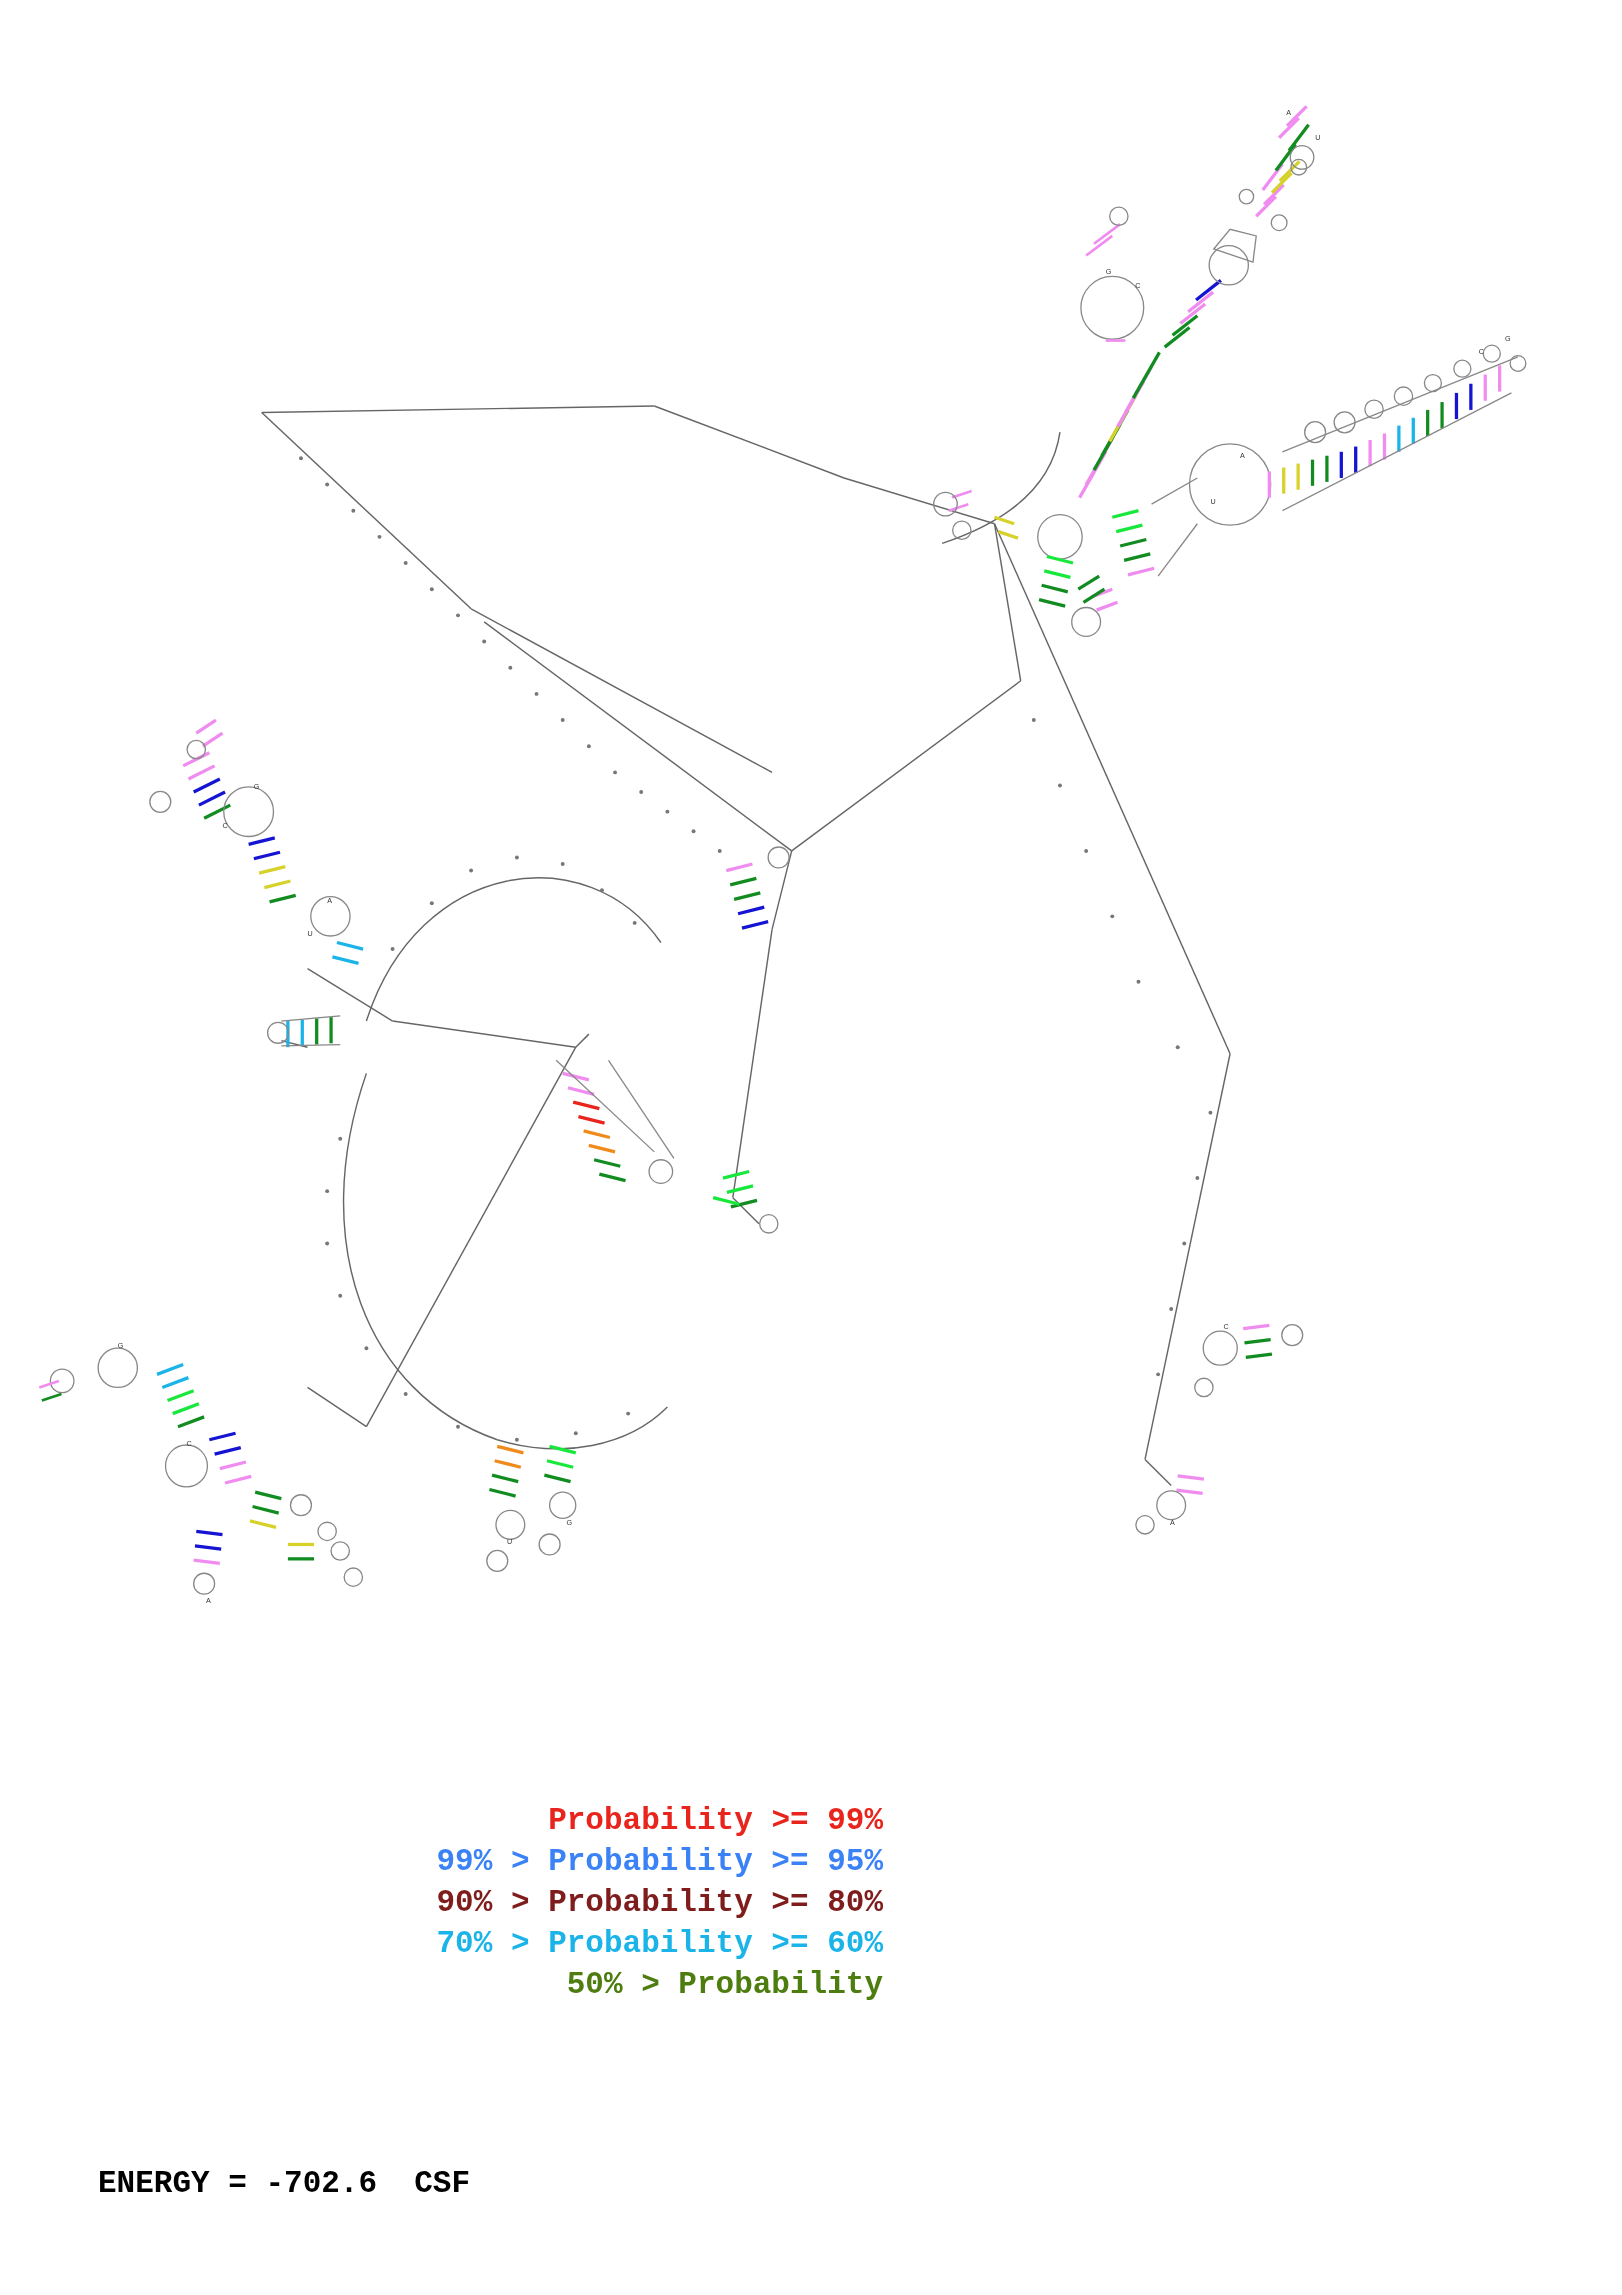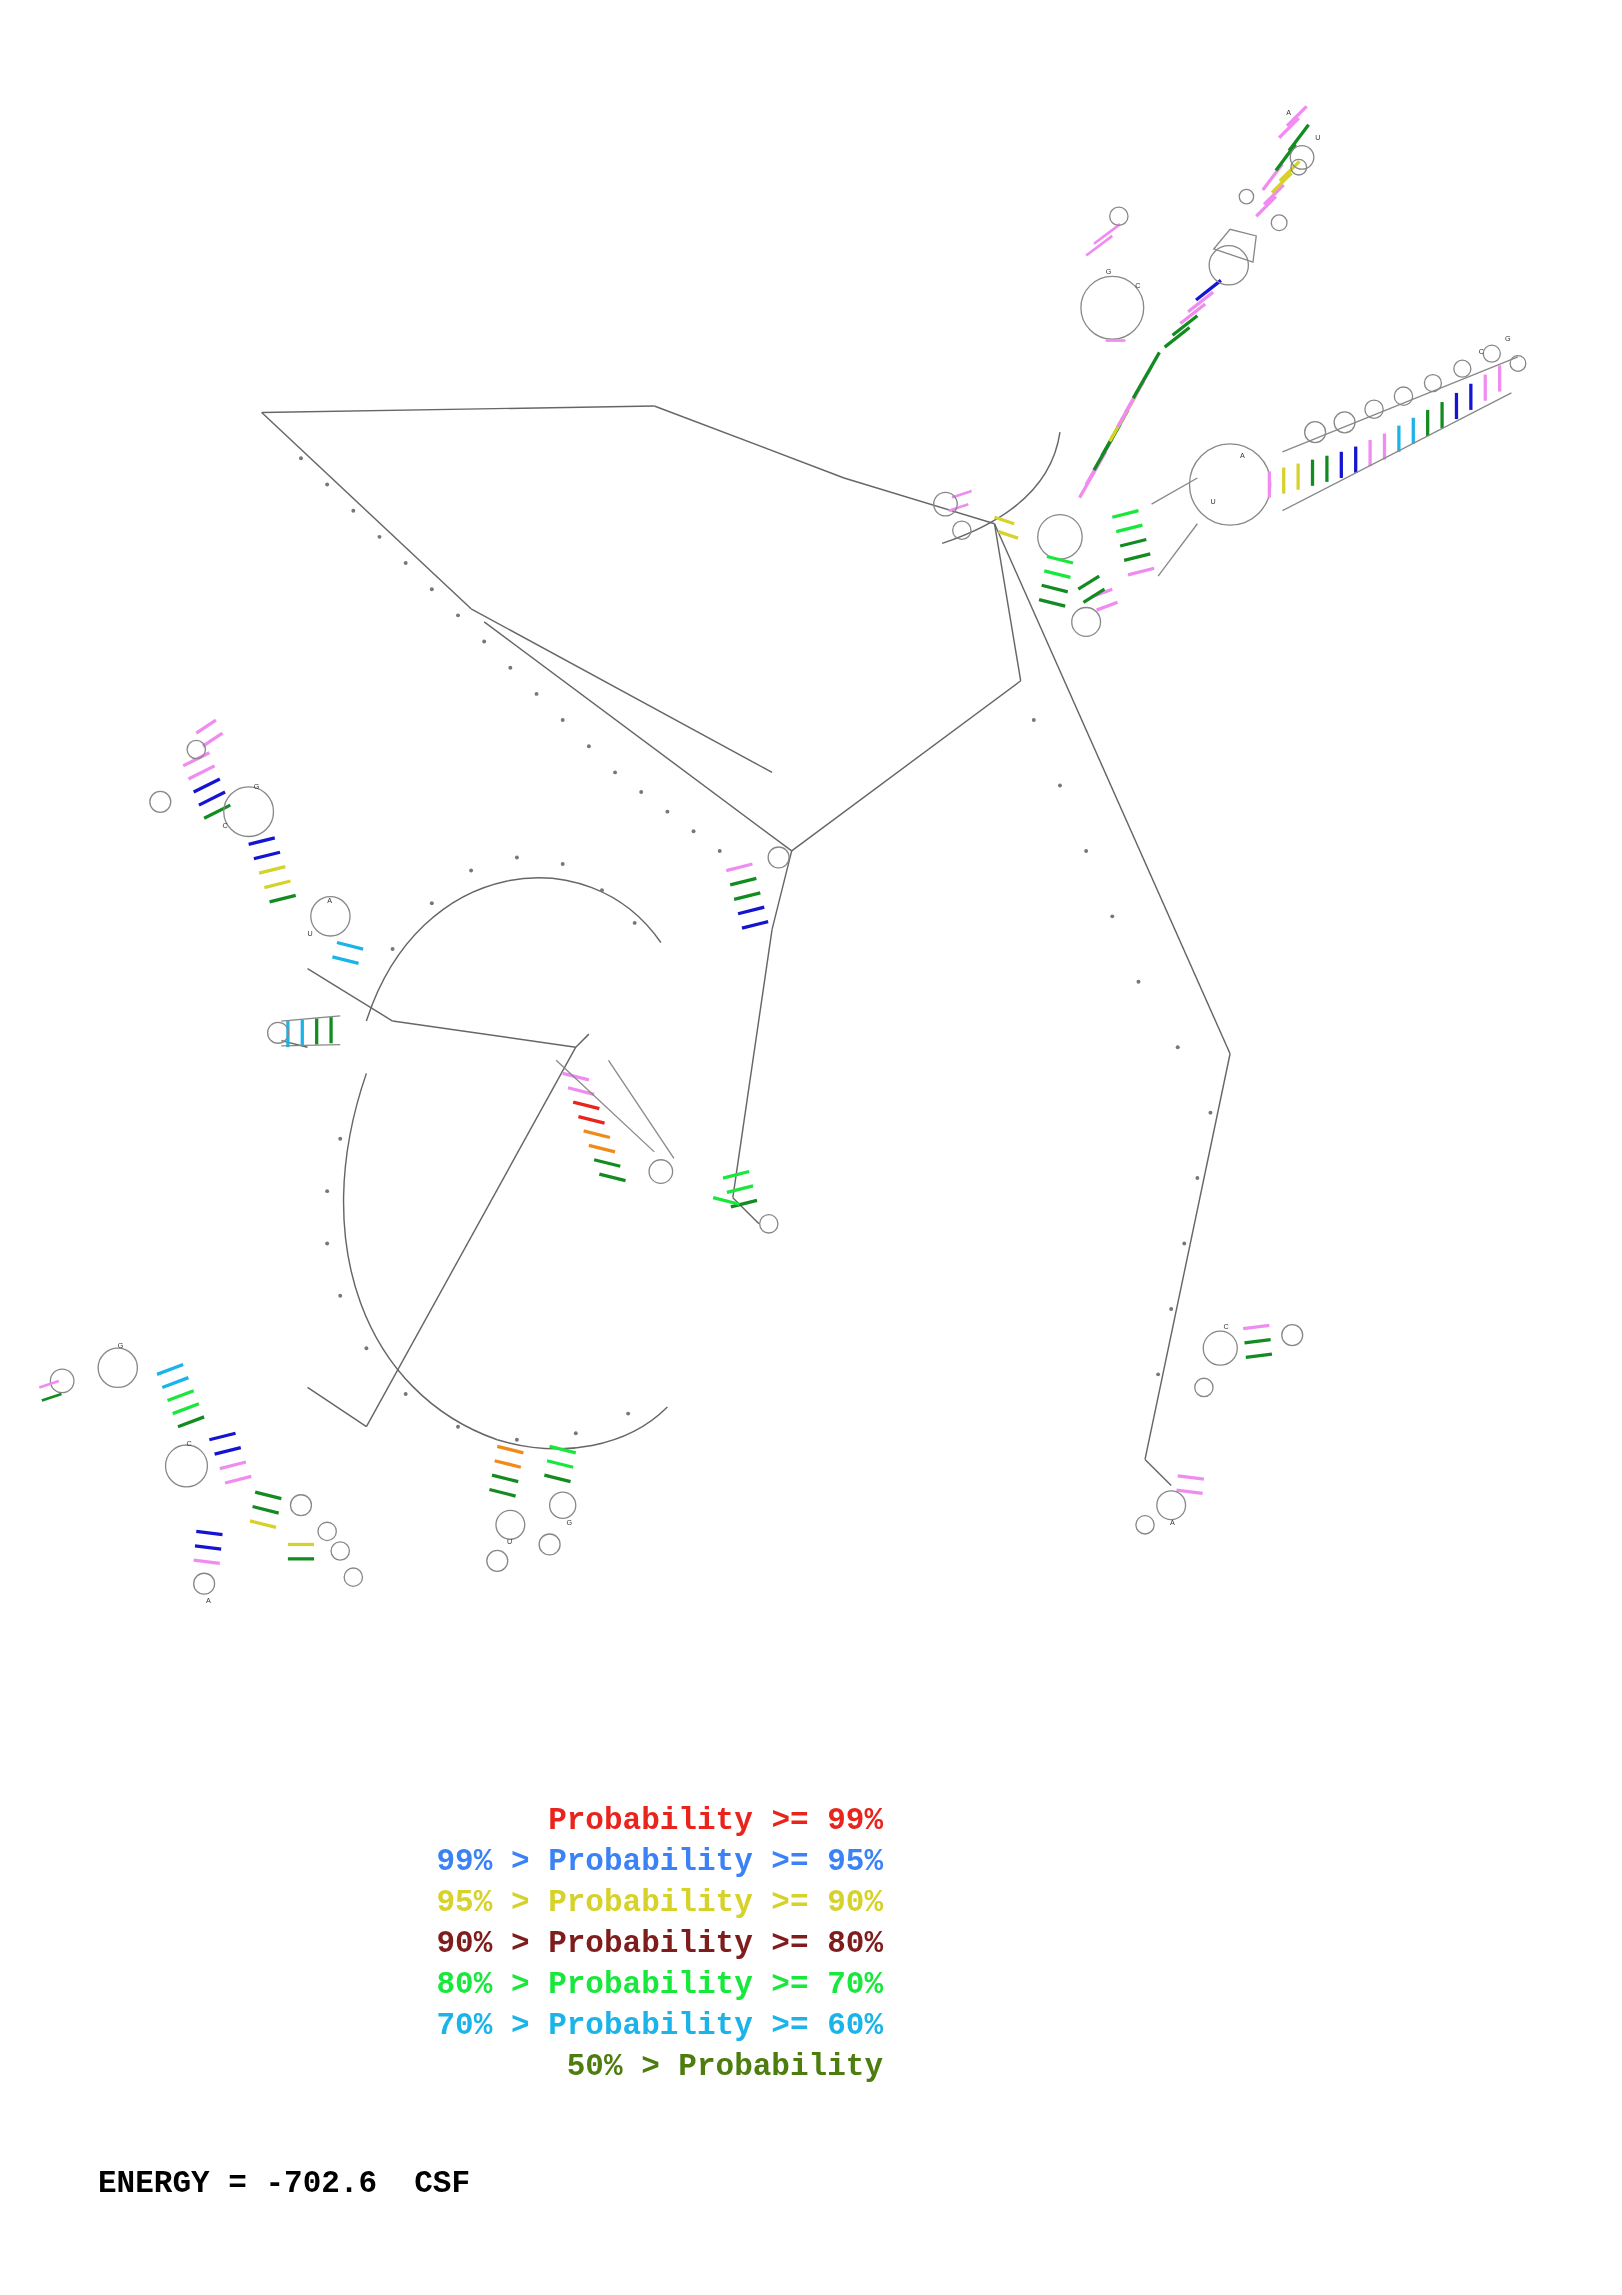--- a/index.html
+++ b/index.html
@@ -462,21 +462,19 @@
       <text x="1870" y="2030">C</text>
       <text x="1788" y="2330">A</text>
     </g>
   </svg>
 </div>
 
 <div id="legend-panel">
   <div class="legend-rows">
     <div class="legend-row" style="color:#e8241c">Probability &gt;= 99%</div>
     <div class="legend-row" style="color:#3b82f6">99% &gt; Probability &gt;= 95%</div>
-    <div class="legend-row" style="color:#d6d22a">95% &gt; Probability &gt;= 90%</div>
     <div class="legend-row" style="color:#7f1d1d">90% &gt; Probability &gt;= 80%</div>
-    <div class="legend-row" style="color:#18e83c">80% &gt; Probability &gt;= 70%</div>
     <div class="legend-row" style="color:#1ab4e8">70% &gt; Probability &gt;= 60%</div>
     <div class="legend-row" style="color:#4d7c0f">50% &gt; Probability</div>
   </div>
   <div class="energy-line">ENERGY = -702.6  CSF</div>
 </div>
 
 
 </body></html>

